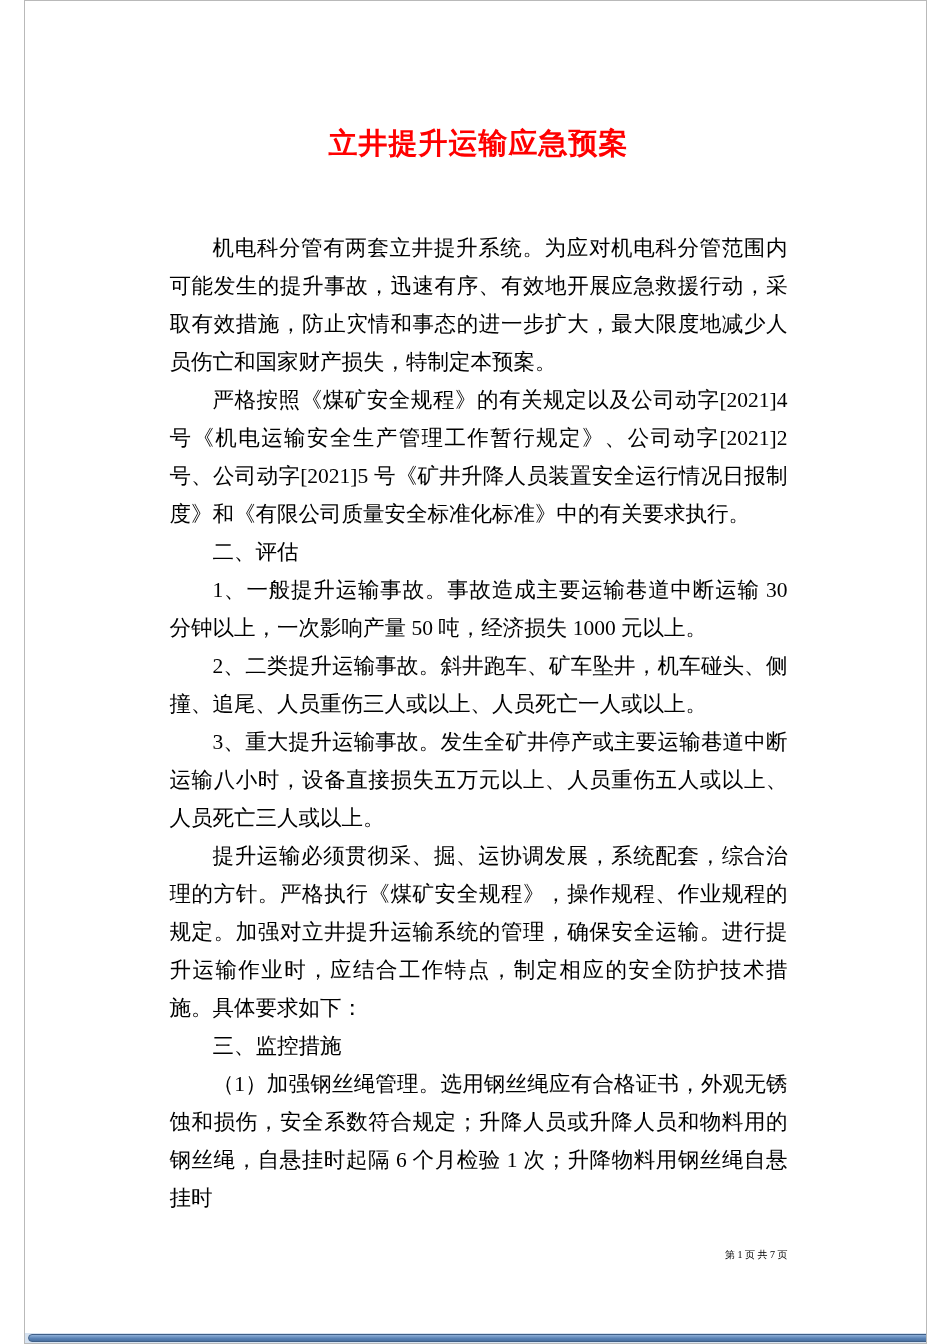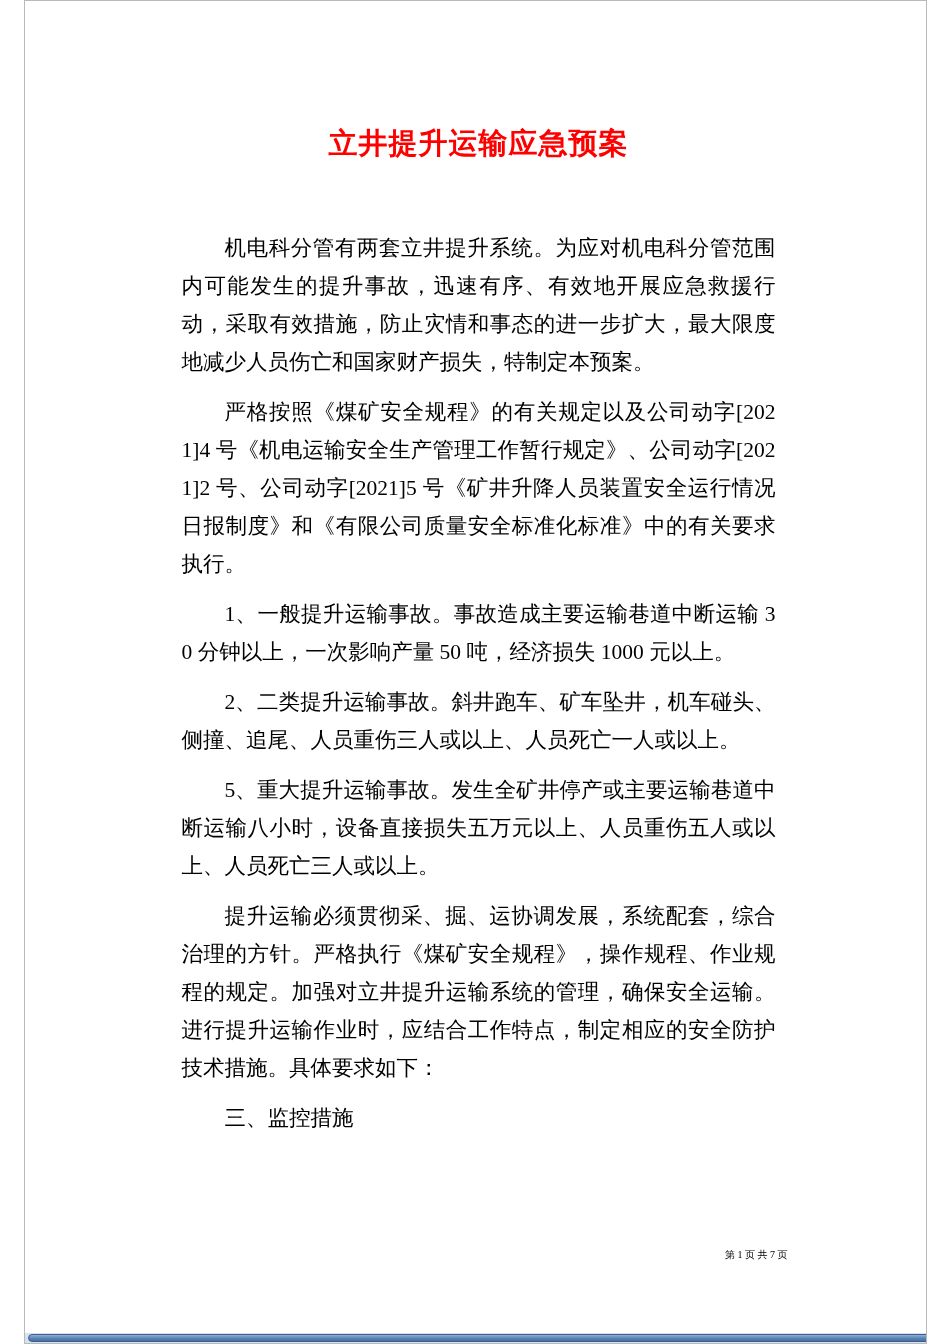--- a/index.html
+++ b/index.html
@@ -28,21 +28,21 @@
   .doc-title {
     margin: 0 0 66px 0;
     font-size: 29px;
     line-height: 40px;
     font-weight: bold;
     text-align: center;
     letter-spacing: 1px;
     
   }
   .para {
-    margin: 12px;
+    margin: 0;
     font-size: 21.5px;
     line-height: 38px;
     text-indent: 2em;
     text-align: justify;
     word-break: break-all;
   }
   .footer {
     position: absolute;
     right: 138px;
     bottom: 80px;
@@ -72,25 +72,27 @@
 </style>
 </head>
 <body>
 
 <div class="page">
   <div class="content">
     <h1 class="doc-title" style="color: rgb(255, 0, 0);">立井提升运输应急预案</h1>
     <div>
         <p class="para">机电科分管有两套立井提升系统。为应对机电科分管范围内可能发生的提升事故，迅速有序、有效地开展应急救援行动，采取有效措施，防止灾情和事态的进一步扩大，最大限度地减少人员伤亡和国家财产损失，特制定本预案。</p>
         <p class="para">严格按照《煤矿安全规程》的有关规定以及公司动字[2021]4 号《机电运输安全生产管理工作暂行规定》、公司动字[2021]2 号、公司动字[2021]5 号《矿井升降人员装置安全运行情况日报制度》和《有限公司质量安全标准化标准》中的有关要求执行。</p>
+        <p class="para">二、评估</p>
         <p class="para">1、一般提升运输事故。事故造成主要运输巷道中断运输 30 分钟以上，一次影响产量 50 吨，经济损失 1000 元以上。</p>
         <p class="para">2、二类提升运输事故。斜井跑车、矿车坠井，机车碰头、侧撞、追尾、人员重伤三人或以上、人员死亡一人或以上。</p>
-        <p class="para">5、重大提升运输事故。发生全矿井停产或主要运输巷道中断运输八小时，设备直接损失五万元以上、人员重伤五人或以上、人员死亡三人或以上。</p>
+        <p class="para">3、重大提升运输事故。发生全矿井停产或主要运输巷道中断运输八小时，设备直接损失五万元以上、人员重伤五人或以上、人员死亡三人或以上。</p>
         <p class="para">提升运输必须贯彻采、掘、运协调发展，系统配套，综合治理的方针。严格执行《煤矿安全规程》，操作规程、作业规程的规定。加强对立井提升运输系统的管理，确保安全运输。进行提升运输作业时，应结合工作特点，制定相应的安全防护技术措施。具体要求如下：</p>
         <p class="para">三、监控措施</p>
+        <p class="para">（1）加强钢丝绳管理。选用钢丝绳应有合格证书，外观无锈蚀和损伤，安全系数符合规定；升降人员或升降人员和物料用的钢丝绳，自悬挂时起隔 6 个月检验 1 次；升降物料用钢丝绳自悬挂时</p>
       </div>
   </div>
 
   <div class="footer">第 1 页 共 7 页</div>
 
   <div class="scrollbar-track">
     <div class="scrollbar-thumb"></div>
   </div>
 </div>
 

